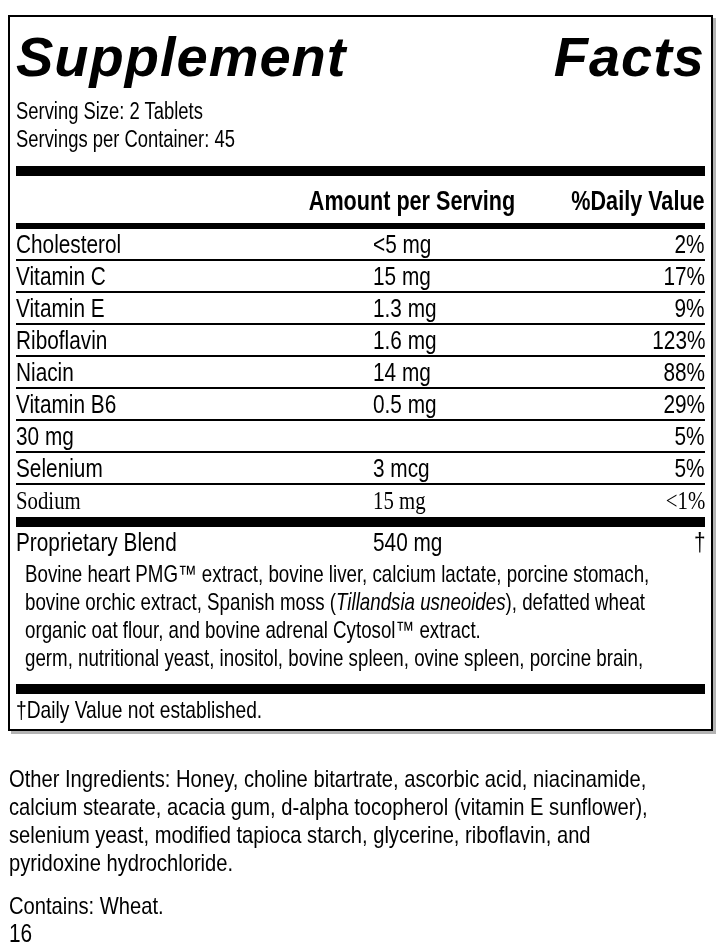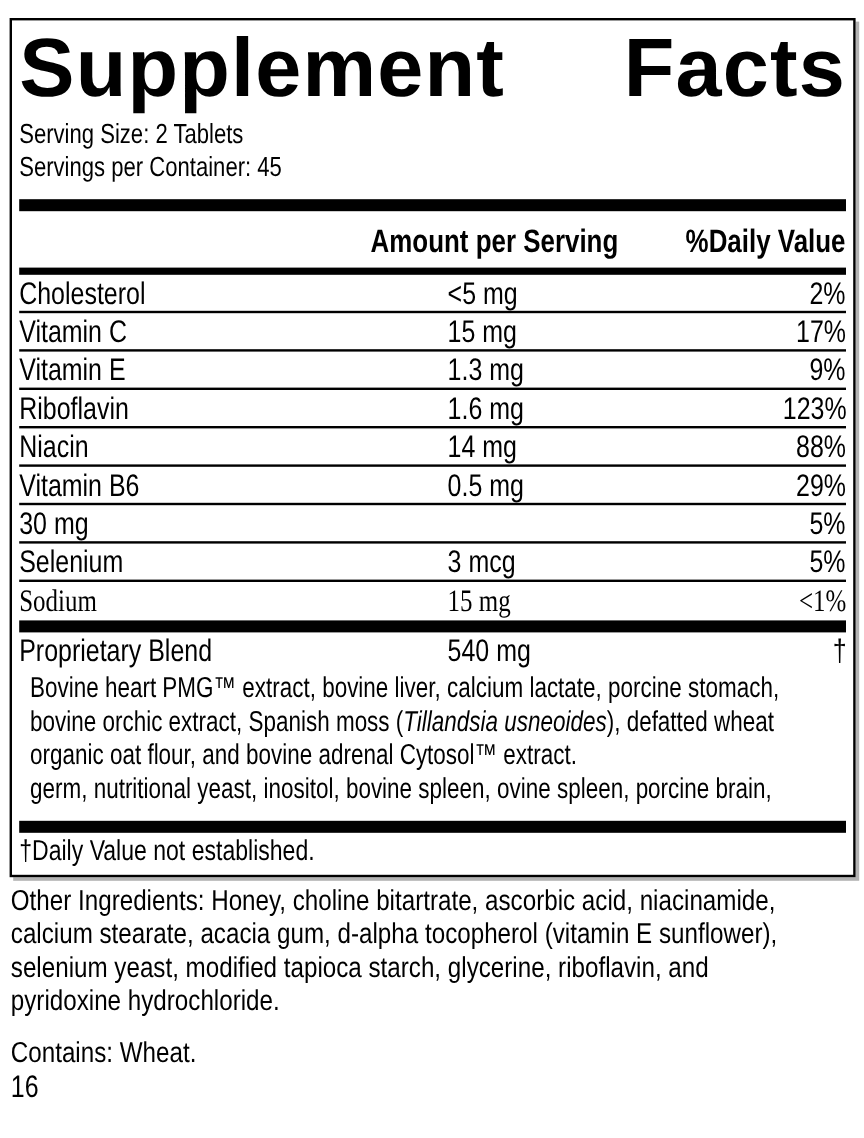--- a/index.html
+++ b/index.html
@@ -14,21 +14,21 @@
   .cx84{display:inline-block;white-space:nowrap;transform:scaleX(0.84);transform-origin:0 50%;}
   .oxr{transform-origin:100% 50% !important;}
   .oxc{transform-origin:50% 50% !important;}
 
   .box{
     margin:15px 0 0 8px;width:689px;border:2px solid #000;
     padding:0 6px;box-shadow:3px 3px 0 #b3b3b3;background:#fff;
   }
   .title-row{display:flex;justify-content:space-between;align-items:flex-start;
     margin-top:4px;height:76px;overflow:visible;}
-  .title-word{font-size:69px;font-weight:bold;line-height:72px;letter-spacing:1px;}
+  .title-word{font-size:56px;font-weight:bold;line-height:72px;letter-spacing:1px;font-style:italic;}
   .serving{font-size:23px;line-height:28px;}
   .serving:first-of-type{margin-top:4px;}
   .bar{background:#000;width:100%;}
   .bar10{height:10px;}
   .bar6{height:6px;}
   .bar1{margin-top:13px;}
   .hdr-row{display:flex;align-items:center;height:44px;padding-top:3px;}
   .hdr-spacer{width:267px;flex:none;}
   .hdr-amount{width:222px;flex:none;text-align:center;font-weight:bold;font-size:27px;}
   .hdr-dv{flex:1;text-align:right;font-weight:bold;font-size:27px;}
@@ -36,21 +36,21 @@
   .n-row.last{border-bottom:none;height:32px;font-family:Liberation Serif, serif;}
   .n-name{width:357px;flex:none;}
   .n-amount{width:160px;flex:none;}
   .n-dv{flex:1;text-align:right;}
   .prop-row{display:flex;align-items:center;height:31px;font-size:26px;}
   .blend{padding-left:9px;font-size:24px;line-height:28px;margin-top:2px;}
   .blend-line{height:28px;}
   .bar4{margin-top:12px;}
   .footnote{font-size:24px;line-height:32px;padding-bottom:3px;}
   .below{margin-left:9px;}
-  .oi{margin-top:6px;font-size:24px;line-height:28px;}
+  .oi{margin-top:34px;font-size:24px;line-height:28px;}
   .oi-line{height:28px;}
   .contains{margin-top:16px;font-size:24px;line-height:26px;}
   .pagenum{font-size:26px;line-height:28px;}
 </style>
 </head>
 <body>
 
 <div class="box">
 
   <div class="title-row">

